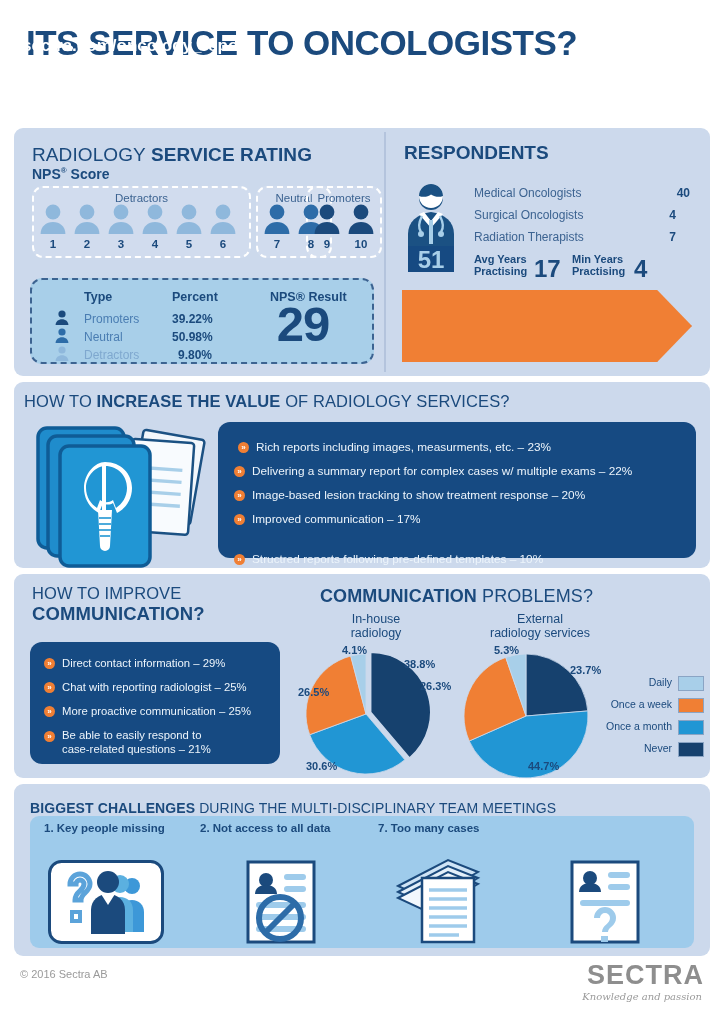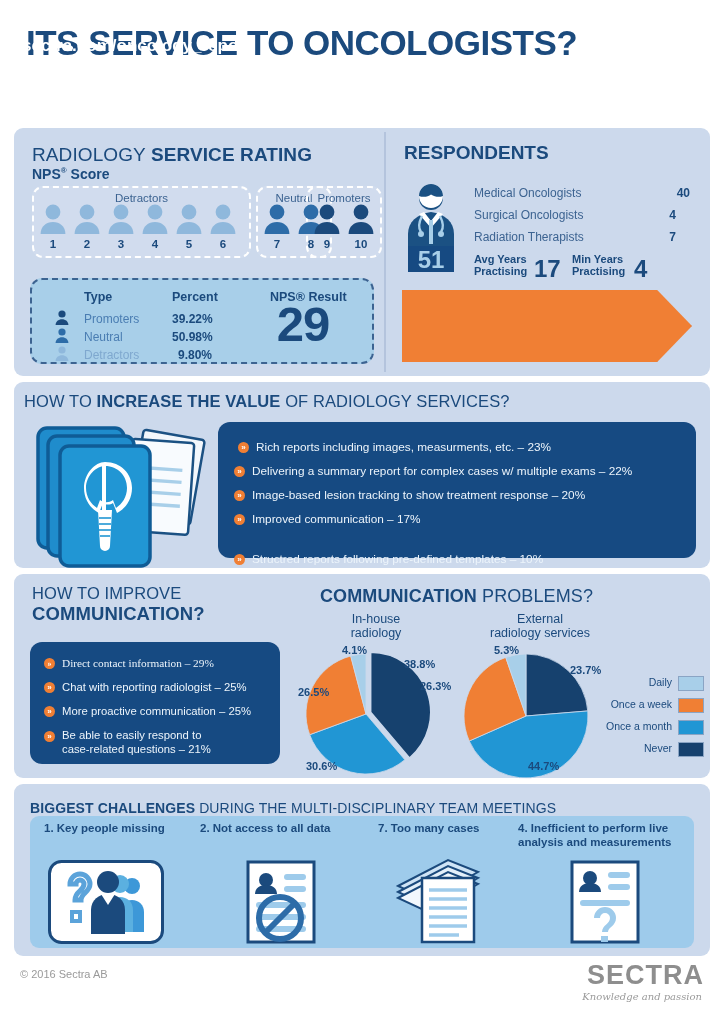--- a/index.html
+++ b/index.html
@@ -364,21 +364,21 @@
     <span class="bdot">»</span><span>Structred reports following pre-defined templates – 10%</span>
   </div>
 
   <div class="panel" id="sec3"></div>
   <div class="sec-head" id="sec3a-head">
     <div>HOW TO IMPROVE</div>
     <div style="font-weight:bold; font-size:18.5px;">COMMUNICATION?</div>
   </div>
 
   <div id="comm-box"></div>
-  <div class="cbullet" style="top:656px; left:44px;font-family:Liberation Serif, serif;">
+  <div class="cbullet" style="top:656px; left:44px;">
     <span class="bdot">»</span><span>Direct contact information – 29%</span>
   </div>
   <div class="cbullet" style="top:680px; left:44px;">
     <span class="bdot">»</span><span>Chat with reporting radiologist – 25%</span>
   </div>
   <div class="cbullet" style="top:704px; left:44px;">
     <span class="bdot">»</span><span>More proactive communication – 25%</span>
   </div>
   <div class="cbullet" style="top:728px; left:44px; width:216px;">
     <span class="bdot" style="position:absolute;left:0;top:3px;">»</span>
@@ -445,24 +445,20 @@
   <div id="chal-box"></div>
 
   <div class="chal-lbl" style="left:44px; top:822px; width:160px;">
     <div>1. Key people missing</div>
   </div>
   <div class="chal-lbl" style="left:200px; top:822px; width:170px;">
     <div>2. Not access to all data</div>
   </div>
   <div class="chal-lbl" style="left:378px; top:822px; width:140px;">
     <div>7. Too many cases</div>
-  </div>
-  <div class="chal-lbl" style="left:518px; top:822px; width:180px;">
-    <div>4. Inefficient to perform live</div>
-    <div>analysis and measurements</div>
   </div>
 
   <svg class="chal-icon" style="left:48px; top:860px;" width="116" height="84" viewBox="0 0 116 84">
     <rect x="1.5" y="1.5" width="113" height="81" rx="12" fill="#ffffff" stroke="#1b4a7d" stroke-width="3"></rect>
     <path d="M22 24a10 10 0 0 1 20 0c0 8-9 9-9 16h-6c0-9 9-9 9-16a4 4 0 0 0-8 0z" fill="none" stroke="#5ba3da" stroke-width="5"></path>
     <rect x="24" y="52" width="8" height="9" fill="none" stroke="#5ba3da" stroke-width="4"></rect>
     <circle cx="84" cy="26" r="8" fill="#3d98d8"></circle>
       <path d="M72 72V52c0-7 5-12 12-12s12 5 12 12v20z" fill="#3d98d8"></path>
     <circle cx="72" cy="24" r="9" fill="#5bb0e0"></circle>
       <path d="M59 72V50c0-8 6-13 13-13s13 5 13 13v22z" fill="#5bb0e0"></path>

